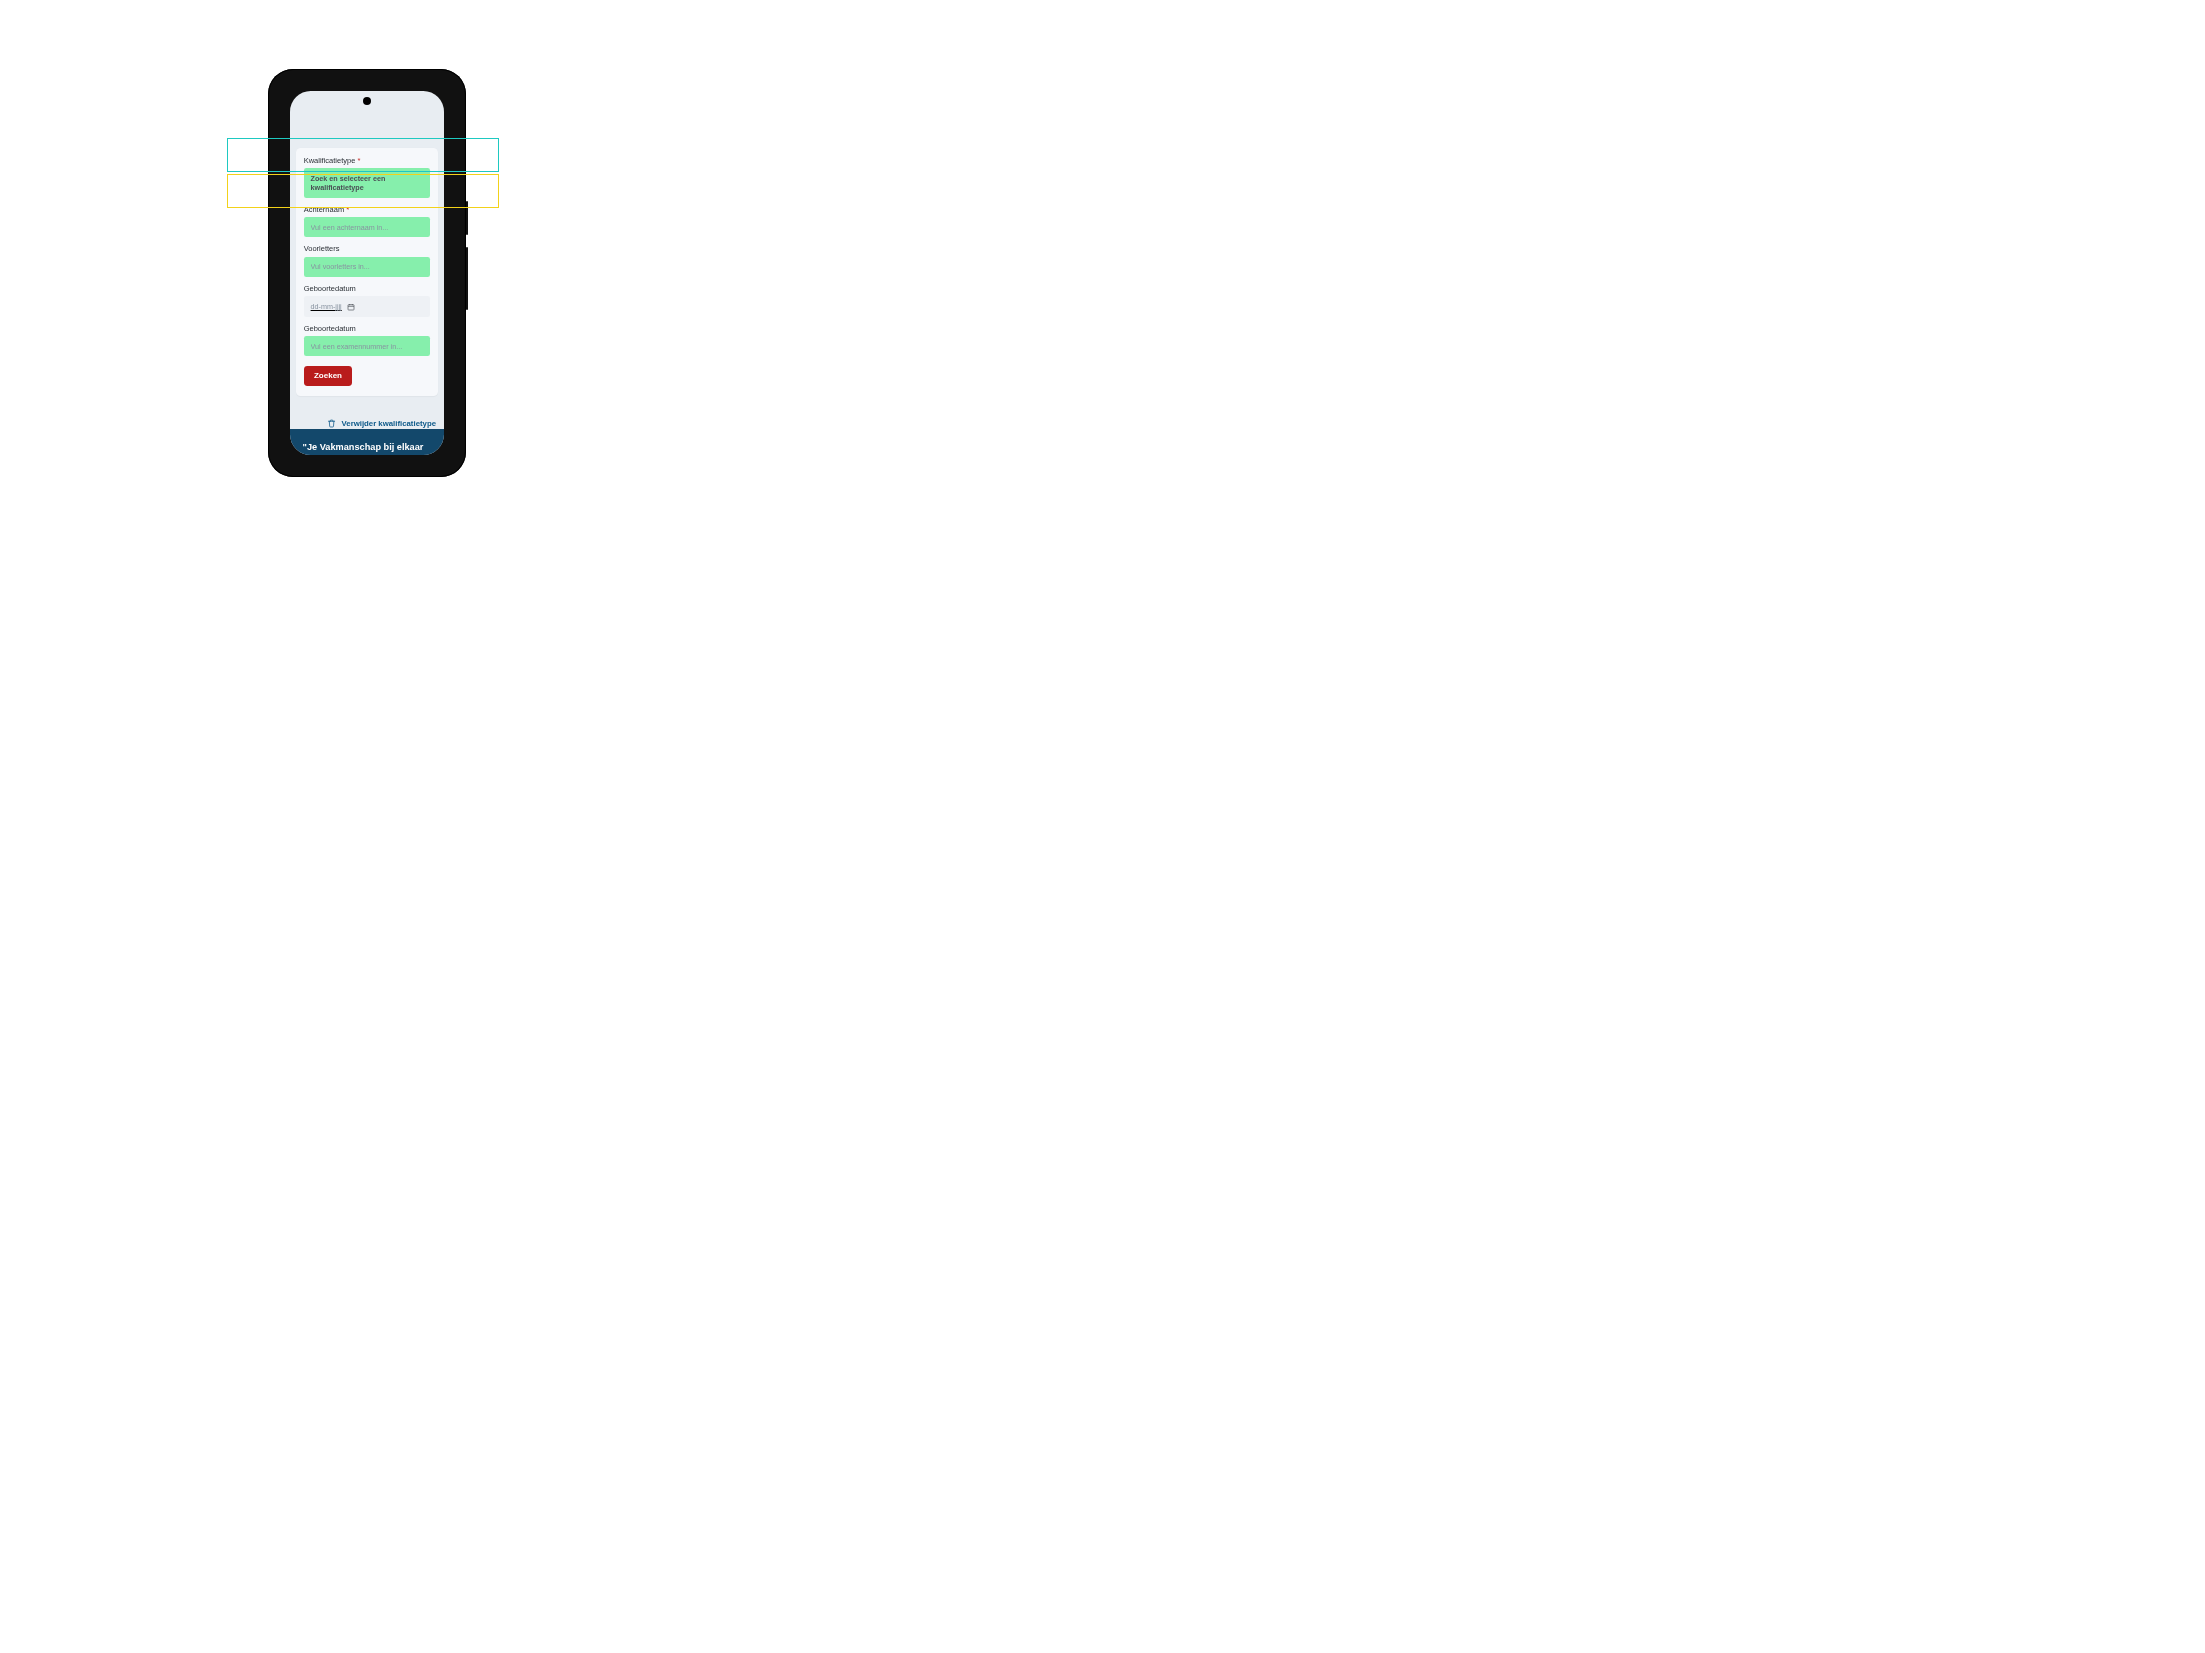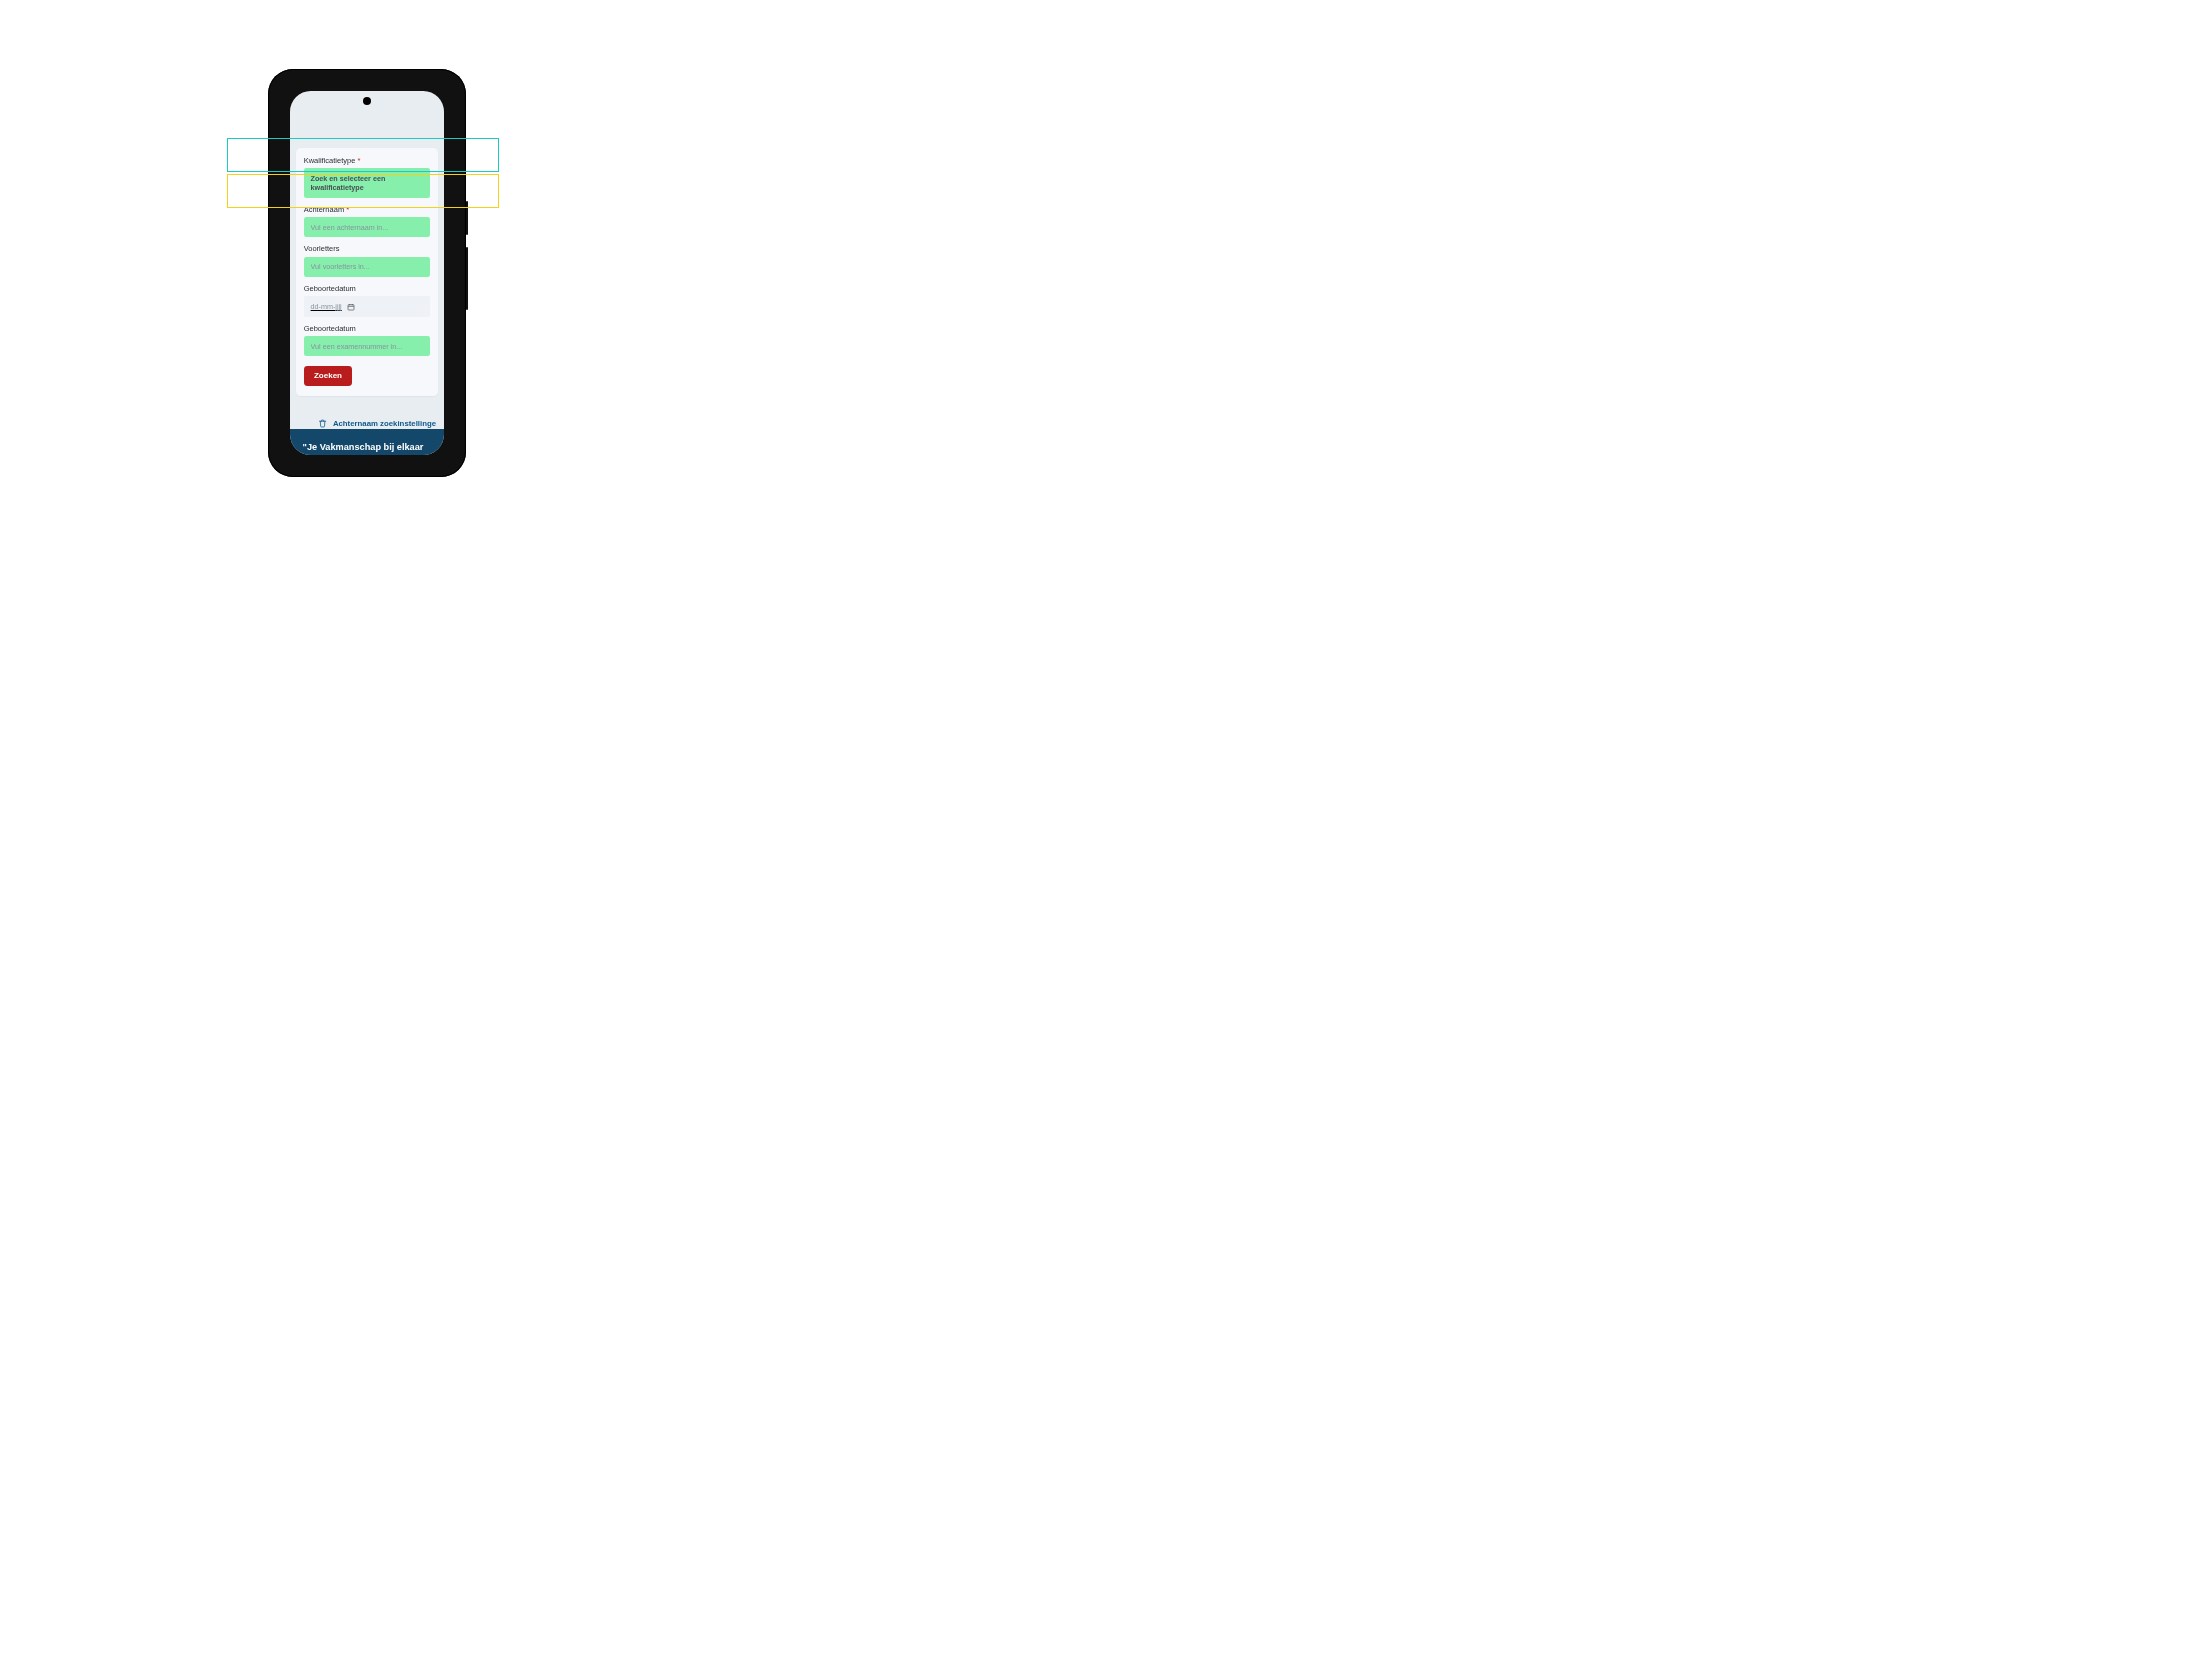--- a/index.html
+++ b/index.html
@@ -226,21 +226,21 @@
             <input class="input" type="text" placeholder="Vul een examennummer in..." style="">
           </div>
 
           <button class="btn-primary">Zoeken</button>
         </div>
 
         <div class="clear-row">
           <svg class="trash-icon" viewBox="0 0 24 24">
             <path d="M4 7h16M9 7V5a1 1 0 0 1 1-1h4a1 1 0 0 1 1 1v2M6 7l1 13a2 2 0 0 0 2 2h6a2 2 0 0 0 2-2l1-13" fill="none" stroke="#0e5a8a" stroke-width="2" stroke-linecap="round"></path>
           </svg>
-          <span class="clear-link">Achternaam zoekinstellinge</span>
+          <span class="clear-link">Verwijder kwalificatietype</span>
         </div>
       </div>
 
       <div class="footer">
         <div>"Je Vakmanschap bij elkaar in één register"</div>
       </div>
 
     </div>
   </div>
 </div>

